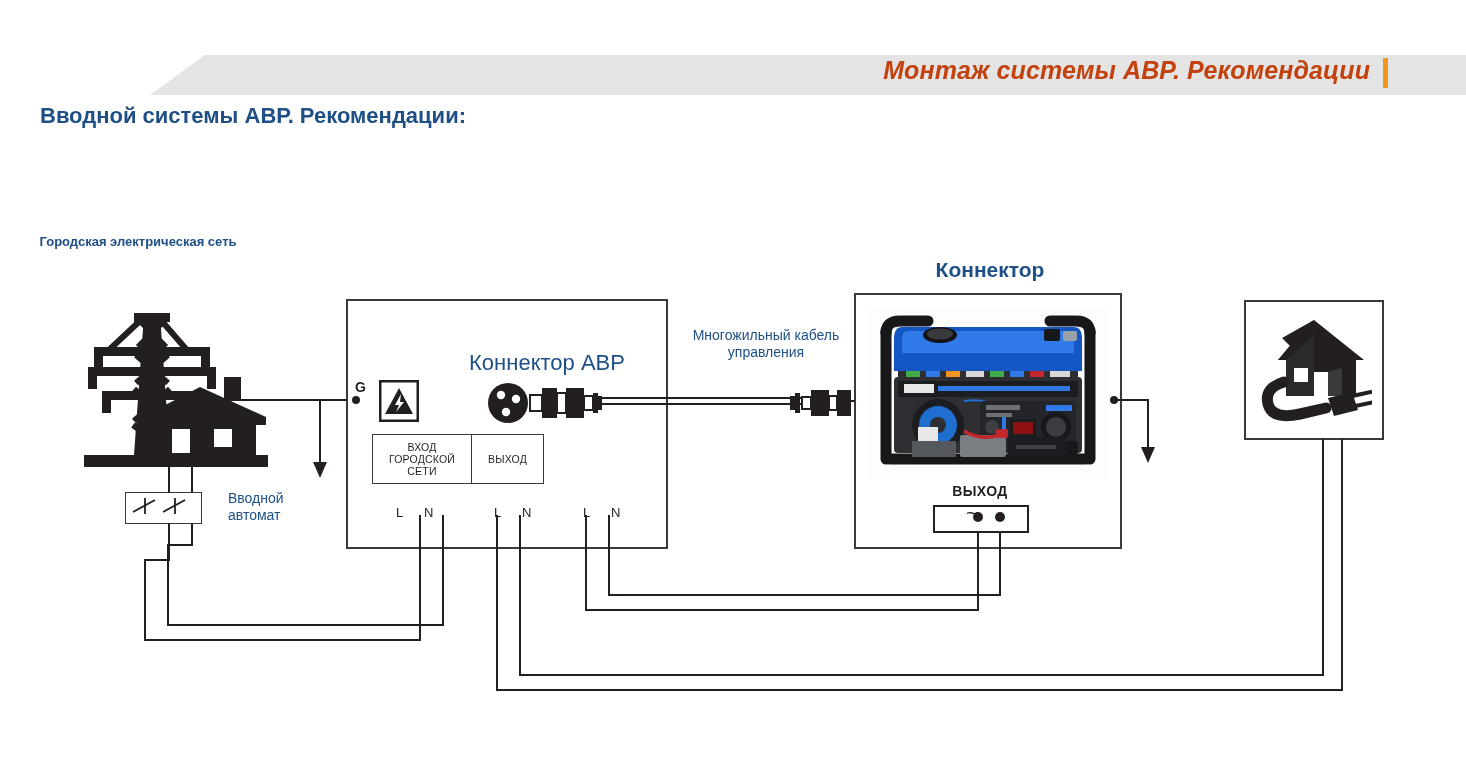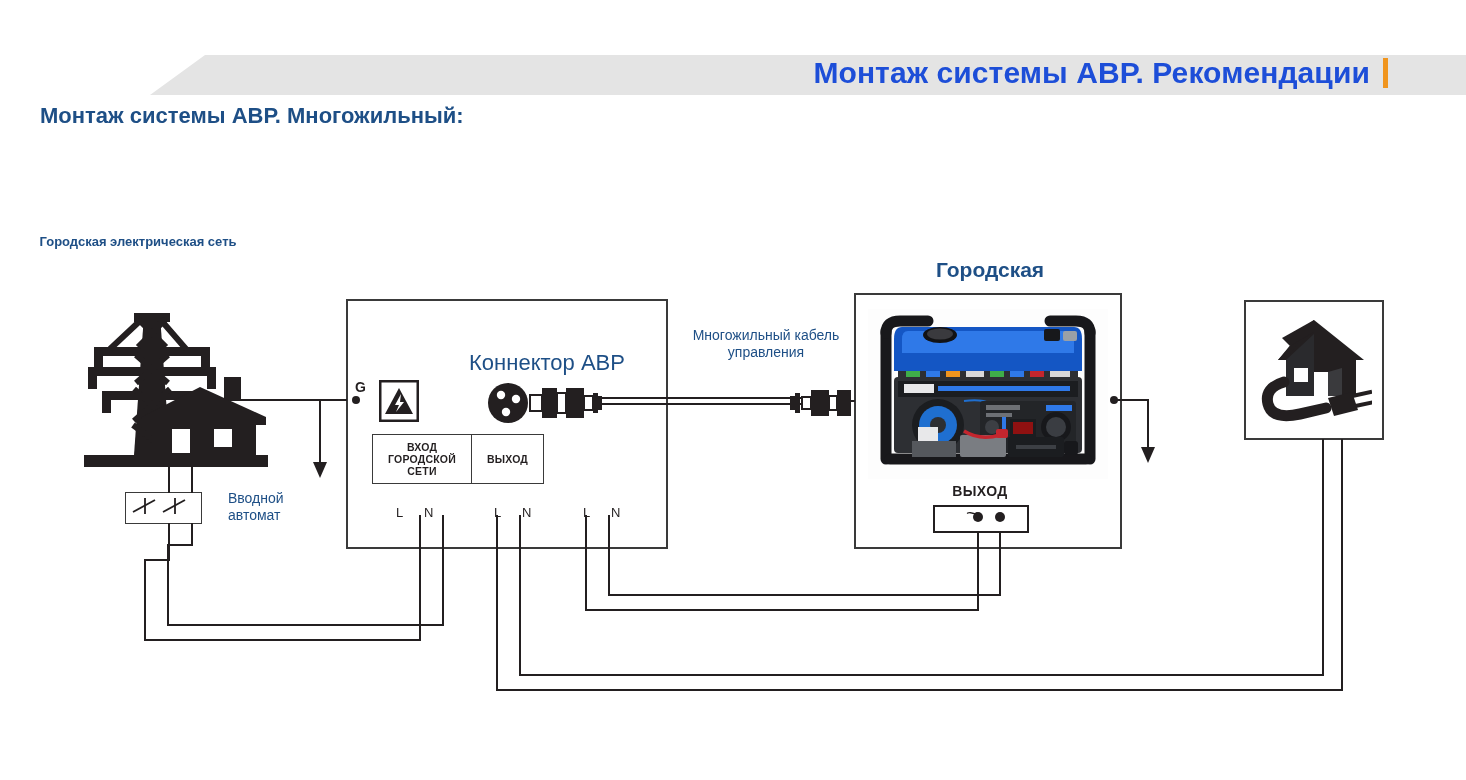--- a/index.html
+++ b/index.html
@@ -10,22 +10,23 @@
   .stage{position:absolute;inset:0;}
 
   
   .banner{
     position:absolute;left:150px;top:55px;width:1316px;height:40px;
     background:#e4e4e4;
     clip-path:polygon(55px 0,1316px 0,1316px 40px,0 40px);
   }
   .banner-title{
     position:absolute;right:96px;top:56px;
-    font-size:30px;font-weight:bold;color:#1d4ed8;white-space:nowrap;
+    font-size:25px;font-weight:bold;color:#c2410c;white-space:nowrap;
     letter-spacing:.1px;
+    font-style:italic;
   }
   .banner-bar{
     position:absolute;right:78px;top:58px;width:5px;height:30px;background:#f0951e;
   }
 
   
   .intro-title{
     position:absolute;left:40px;top:103px;
     font-size:22px;font-weight:bold;color:#1e4f86;white-space:nowrap;
   }
@@ -63,21 +64,21 @@
   
   .box{position:absolute;border:2px solid #3a3a3a;background:transparent;box-sizing:border-box;}
   .ats-box{left:346px;top:299px;width:322px;height:250px;}
   .gen-box{left:854px;top:293px;width:268px;height:256px;}
   .cons-box{left:1244px;top:300px;width:140px;height:140px;}
 
   .term-row{position:absolute;left:372px;top:434px;width:272px;height:50px;display:flex;}
   .term{
     border:1.6px solid #3a3a3a;box-sizing:border-box;
     display:flex;align-items:center;justify-content:center;text-align:center;
-    font-size:10.5px;color:#231f20;line-height:12px;letter-spacing:.2px;font-weight:bold;
+    font-size:10.5px;color:#231f20;line-height:12px;letter-spacing:.2px;
   }
   .term.a{width:100px;}
   .term.b{width:72px;border-left:none;}
   .term.c{width:100px;border-left:none;}
 
   .ln{position:absolute;font-size:13px;color:#231f20;font-weight:500;}
 
   .breaker{position:absolute;left:125px;top:492px;width:77px;height:32px;border:1.6px solid #3a3a3a;box-sizing:border-box;}
 
   .out-box{position:absolute;left:933px;top:505px;width:96px;height:28px;border:2px solid #231f20;box-sizing:border-box;}
@@ -88,24 +89,24 @@
 </style>
 </head>
 <body>
 
 <div class="stage">
 
   <div class="banner"></div>
   <div class="banner-title">Монтаж системы АВР. Рекомендации</div>
   <div class="banner-bar"></div>
 
-  <div class="intro-title">Монтаж системы АВР. Многожильный:</div>
+  <div class="intro-title">Вводной системы АВР. Рекомендации:</div>
 
   <div class="cap cap-grid">Городская электрическая сеть</div>
-  <div class="cap cap-gen">Городская</div>
+  <div class="cap cap-gen">Коннектор</div>
 
   <svg class="art" style="left:80px;top:305px;" width="175" height="165" viewBox="0 0 175 165">
     <g fill="#231f20">
 
       <polygon points="64,10 80,10 90,150 54,150"></polygon>
       <rect x="54" y="8" width="36" height="9"></rect>
 
       <polygon points="18,42 126,42 126,51 18,51"></polygon>
       <polygon points="12,62 132,62 132,71 12,71"></polygon>
       <polygon points="26,86 118,86 118,95 26,95"></polygon>

